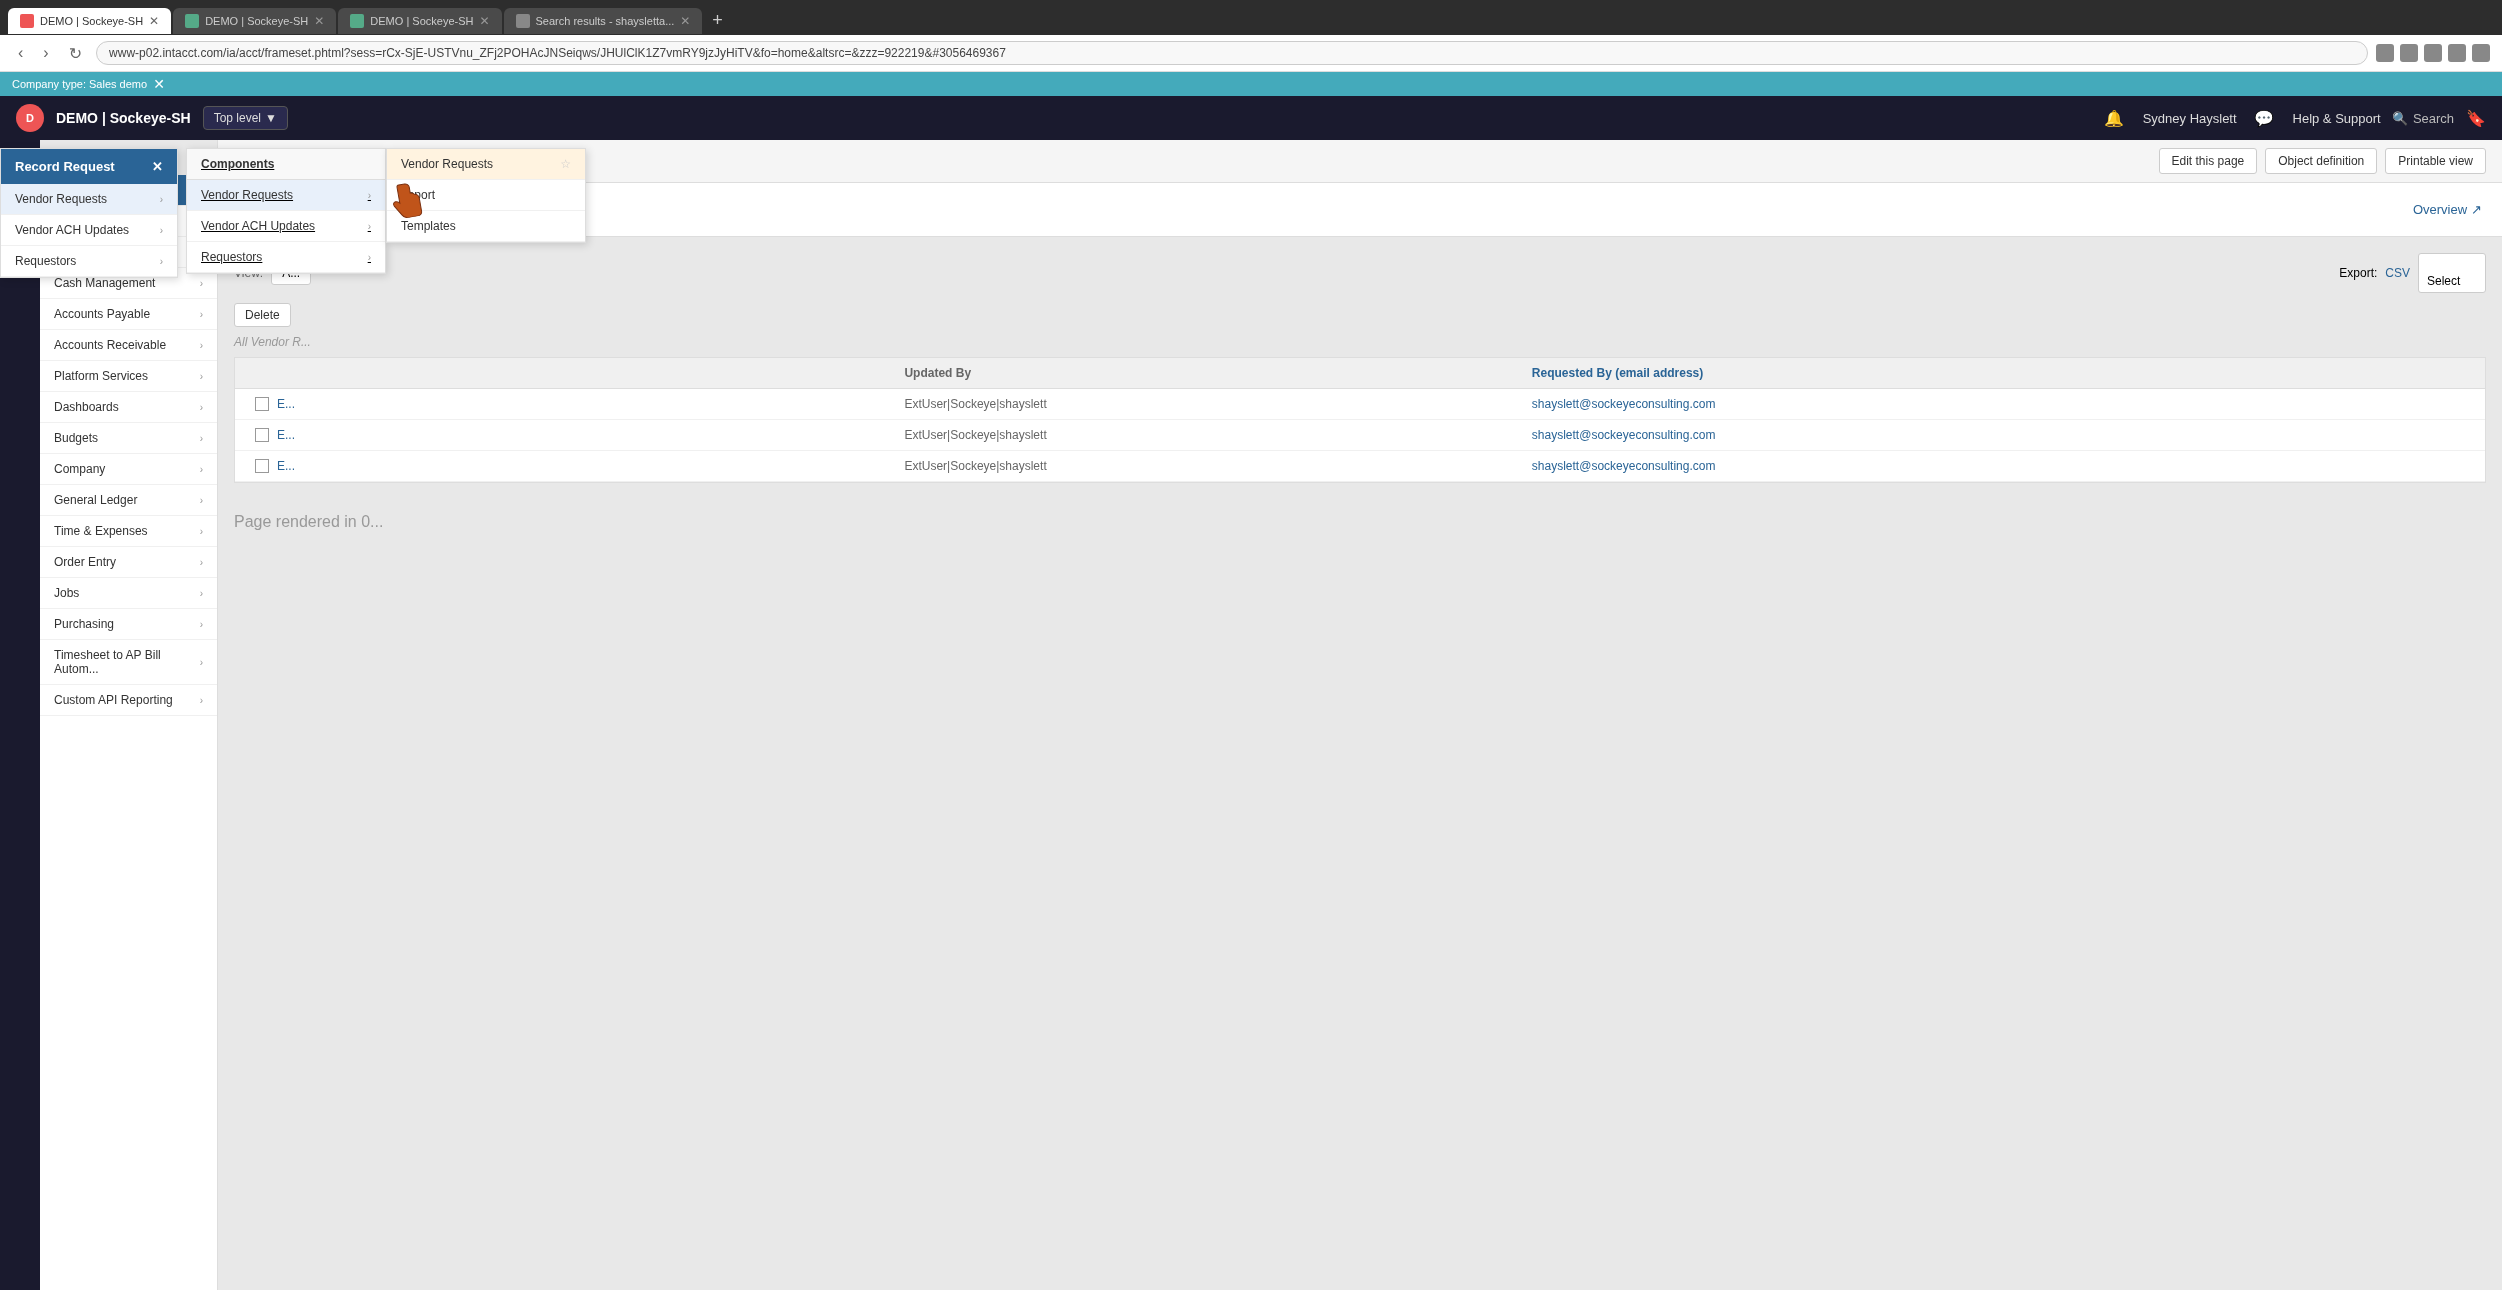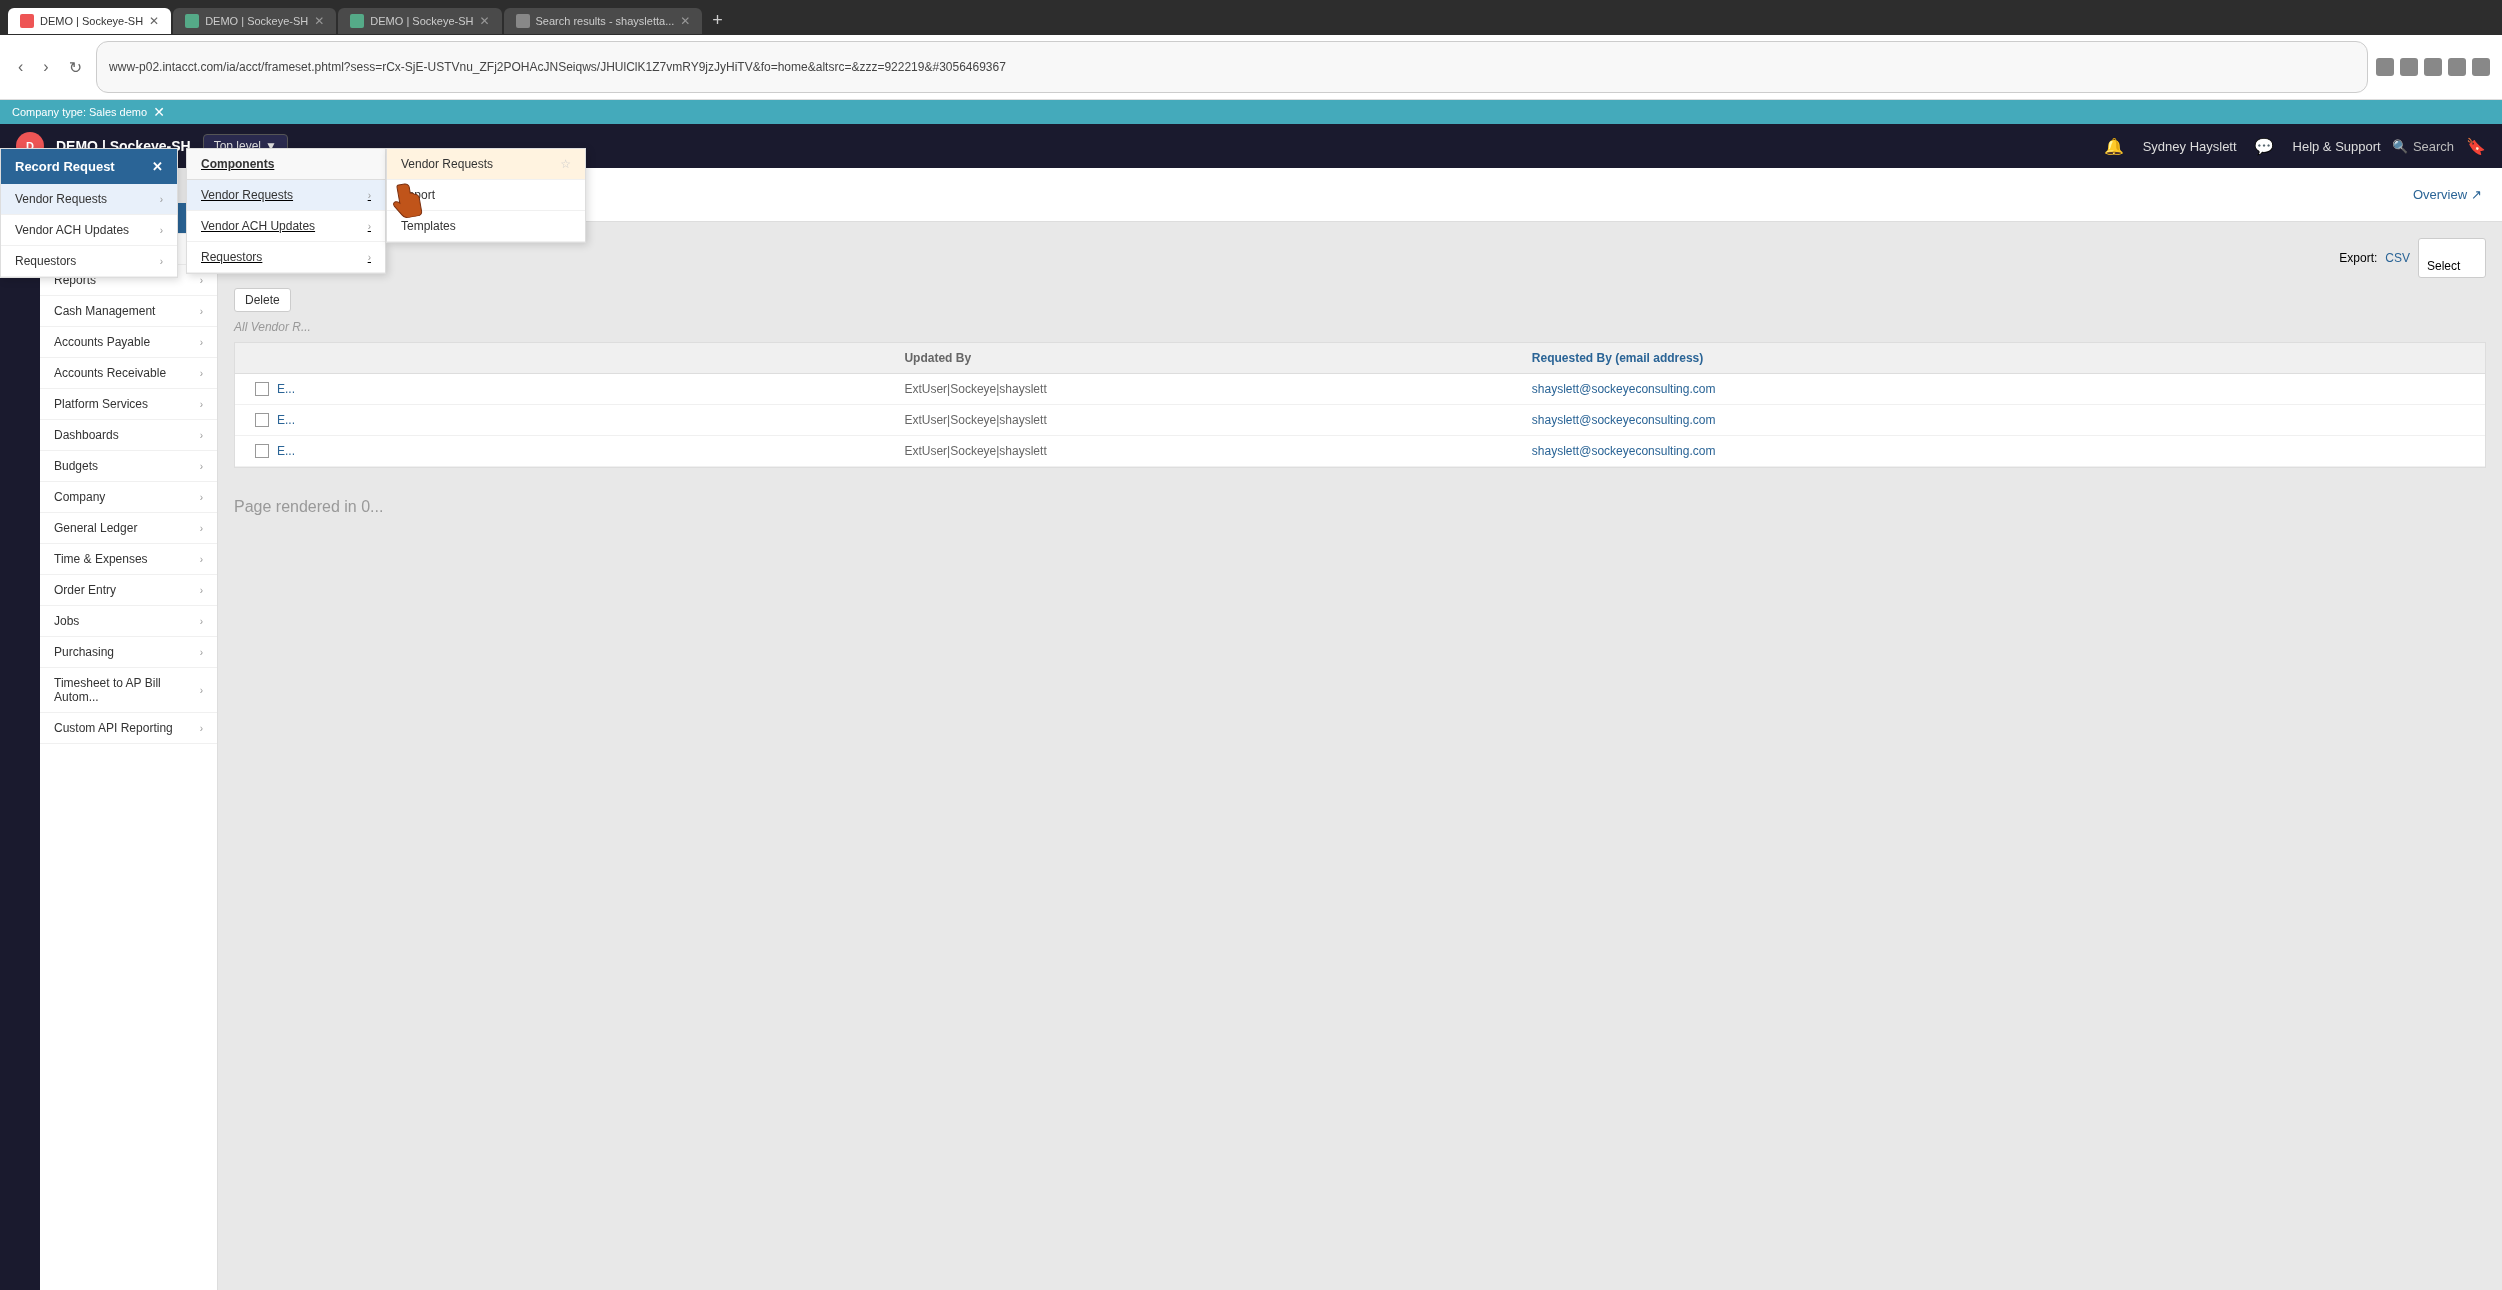--- a/index.html
+++ b/index.html
@@ -7,21 +7,21 @@
     .tab-bar { display: flex; align-items: center; background: #2d2d2d; padding: 6px 8px 0; gap: 2px; }
     .tab { display: flex; align-items: center; background: #4a4a4a; color: #ccc; padding: 6px 12px; border-radius: 6px 6px 0 0; font-size: 11px; gap: 6px; min-width: 140px; cursor: pointer; }
     .tab.active { background: #fff; color: #333; }
     .tab .tab-favicon { width: 14px; height: 14px; background: #e55; border-radius: 2px; display: inline-block; }
     .tab .tab-close { margin-left: auto; cursor: pointer; color: #999; font-size: 12px; }
     .tab.active .tab-close { color: #666; }
     .tab-new { background: none; border: none; color: #ccc; font-size: 18px; cursor: pointer; padding: 4px 8px; }
 
     .address-bar { background: #fff; display: flex; align-items: center; padding: 6px 12px; gap: 8px; border-bottom: 1px solid #ddd; }
     .nav-btn { background: none; border: none; cursor: pointer; color: #666; font-size: 16px; padding: 2px 6px; }
-    .url-input { flex: 1; border: 1px solid #ccc; border-radius: 12px; padding: 18px 12px; font-size: 12px; color: #444; background: #f8f8f8; }
+    .url-input { flex: 1; border: 1px solid #ccc; border-radius: 12px; padding: 4px 12px; font-size: 12px; color: #444; background: #f8f8f8; }
     .browser-icons { display: flex; gap: 6px; align-items: center; }
     .browser-icon { width: 18px; height: 18px; background: #888; border-radius: 3px; }
 
     .company-bar { background: #4ab; color: #fff; padding: 4px 12px; font-size: 11px; display: flex; align-items: center; gap: 6px; }
     .company-bar-close { cursor: pointer; font-size: 14px; }
 
     
     .app-header { background: #1a1a2e; color: #fff; display: flex; align-items: center; padding: 0 16px; height: 44px; gap: 12px; }
     .app-logo { width: 28px; height: 28px; background: #e55; border-radius: 50%; display: flex; align-items: center; justify-content: center; font-size: 11px; font-weight: bold; color: #fff; flex-shrink: 0; }
     .app-title { font-size: 14px; font-weight: bold; color: #fff; }
@@ -240,20 +240,25 @@
       <span class="chevron">›</span>
     </div>
     <div class="sidebar-item">
       <span>Custom API Reporting</span>
       <span class="chevron">›</span>
     </div>
   </div>
 
   <div class="content-wrapper" style="display:flex;flex-direction:column;flex:1;overflow:hidden;">
 
+    <div class="page-toolbar">
+      <button class="toolbar-btn">Edit this page</button>
+      <button class="toolbar-btn">Object definition</button>
+      <button class="toolbar-btn">Printable view</button>
+    </div>
 
     <div class="content-header">
       <div class="content-tabs">
         <div class="content-tab active">
           <span>All</span>
         </div>
       </div>
       <div class="content-tab-spacer"></div>
       <div class="overview-link">
         <span>Overview</span>

